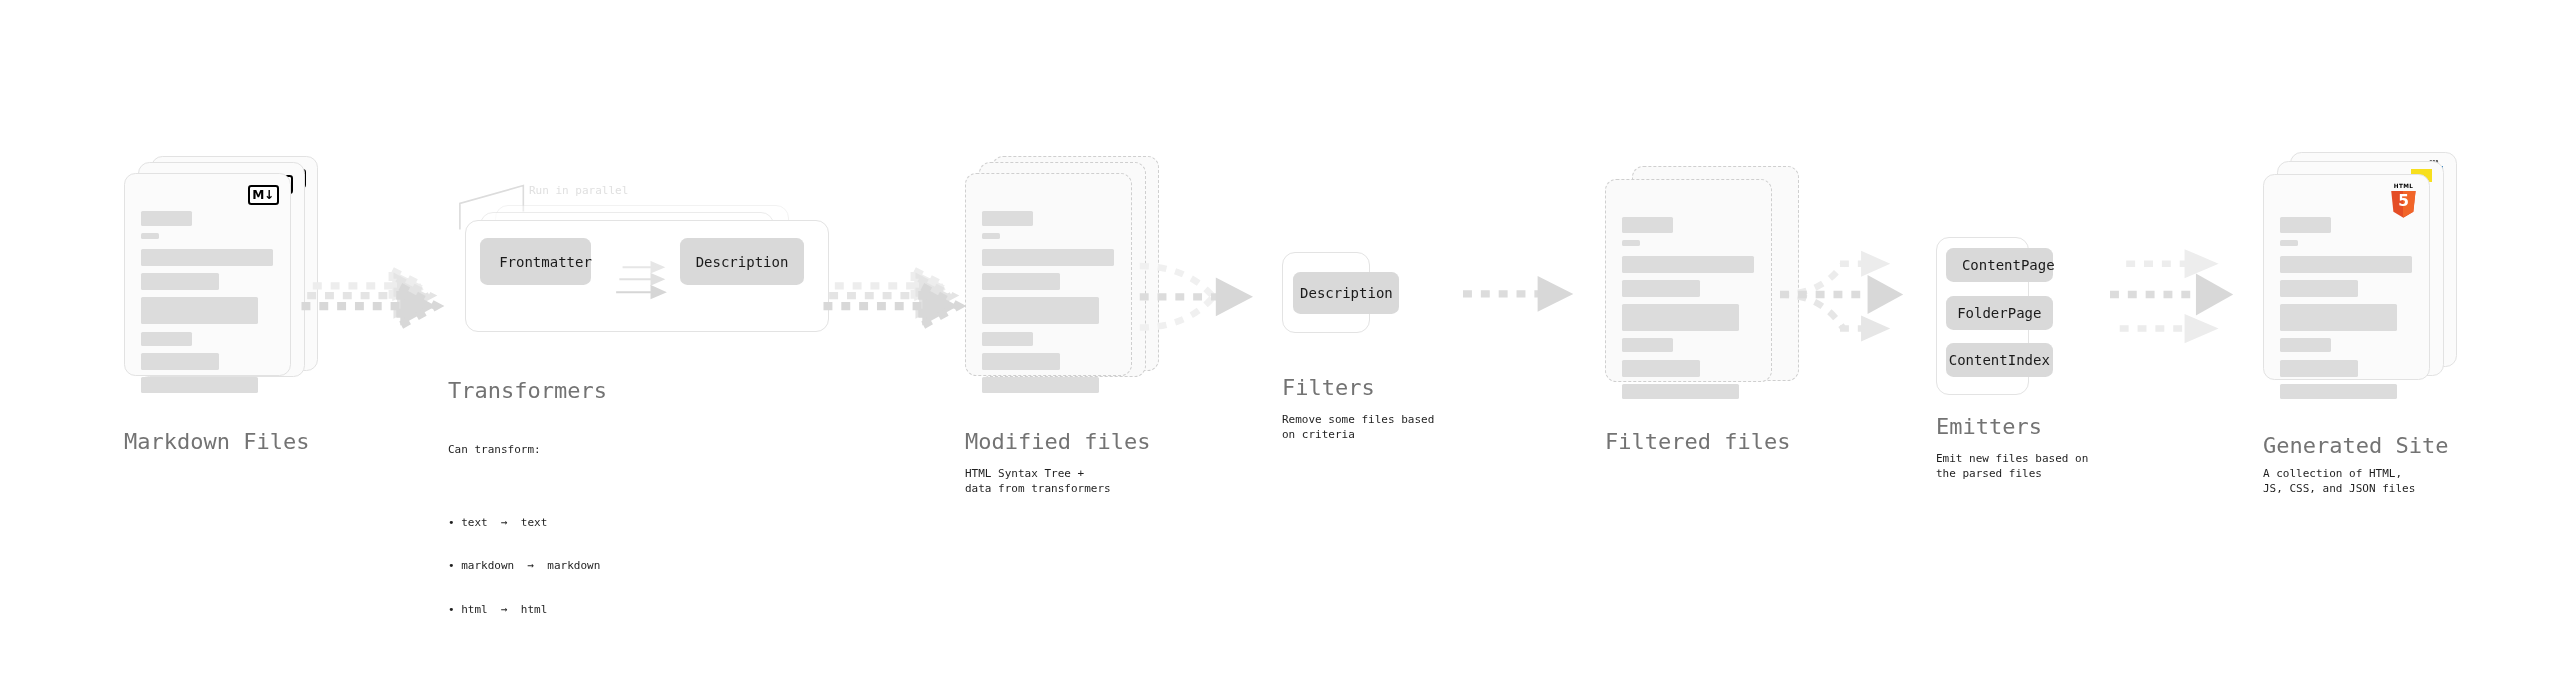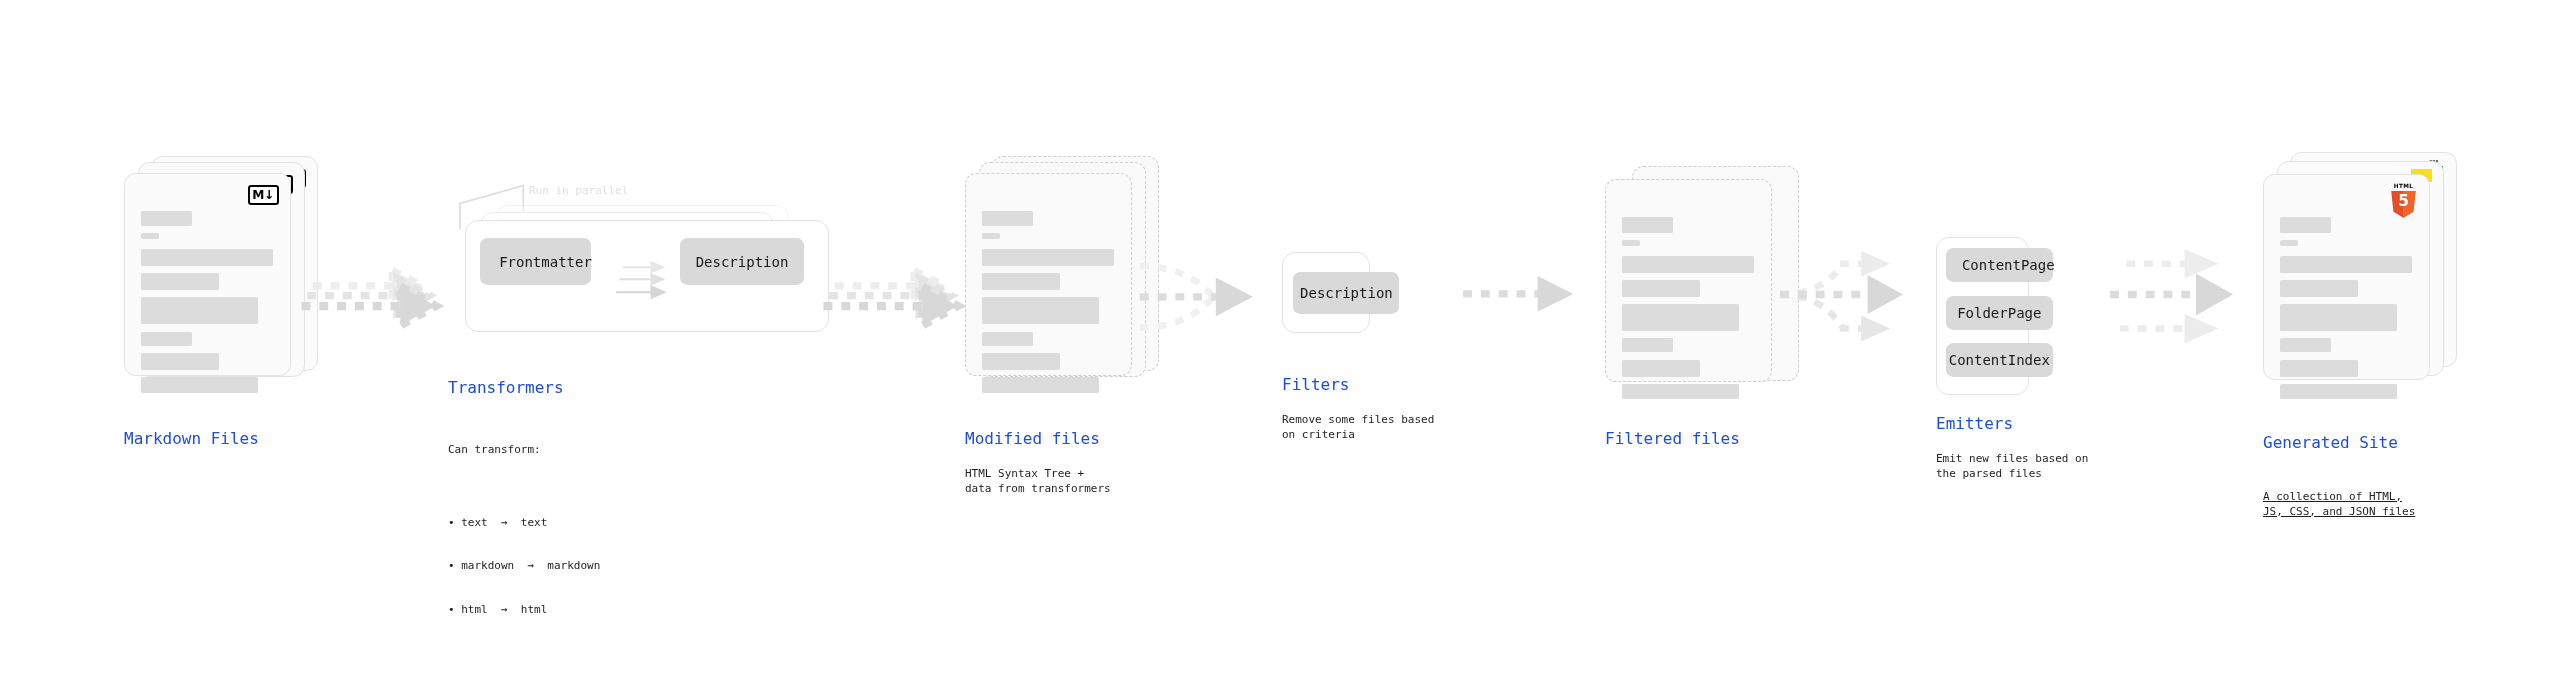--- a/index.html
+++ b/index.html
@@ -179,22 +179,22 @@
   .tbox-ghost1 { opacity: 0.45; }
   .tbox-ghost2 { opacity: 0.70; }
   .chip-ghost1 { opacity: 0.40; }
   .chip-ghost2 { opacity: 0.62; }
 
   .inner-arrow { position: absolute; }
 
   
   .title {
     position: absolute;
-    font-size: 16px;
-    color: #1d4ed8;
+    font-size: 22px;
+    color: #737373;
     white-space: nowrap;
     letter-spacing: 0px;
   }
   .sub {
     position: absolute;
     font-size: 11px;
     line-height: 1.32;
     color: #1f1f1f;
     white-space: pre;
   }
@@ -462,17 +462,17 @@
         <div class="ln" style="width:132px;height:17px;"></div>
         <div class="ln" style="width:78px;height:17px;"></div>
         <div class="ln" style="width:117px;height:27px;"></div>
         <div class="ln" style="width:51px;height:14px;"></div>
         <div class="ln" style="width:78px;height:17px;"></div>
         <div class="ln" style="width:117px;height:15.4px;"></div>
       </div>
     </div>
   </div>
   <div class="title" style="left:2263px; top:433px;text-align:center;">Generated Site</div>
-  <div class="sub" style="left:2263px; top:490px;text-decoration:underline;">A collection of HTML,
+  <div class="sub" style="left:2263px; top:467px;">A collection of HTML,
 JS, CSS, and JSON files</div>
 
 </div>
 
 
 </body></html>

